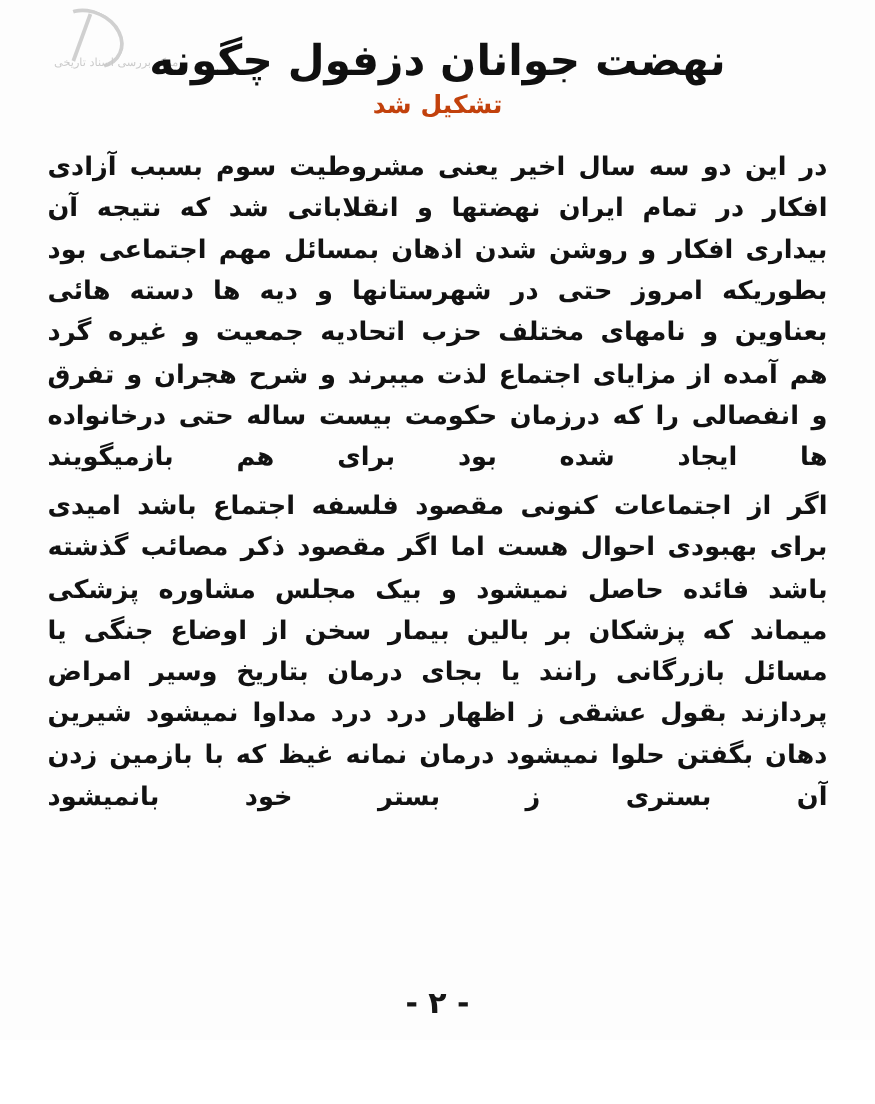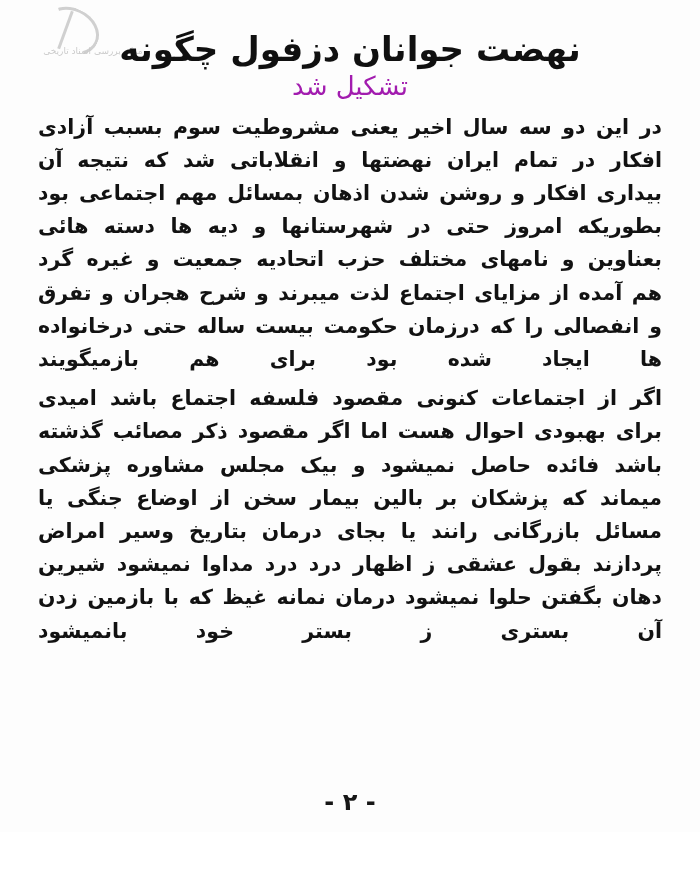--- a/index.html
+++ b/index.html
@@ -88,28 +88,28 @@
     text-align: center;
     font-size: 34px;
     font-weight: bold;
     line-height: 1.25;
     margin: 0 0 0 0;
     color: #101010;
   }
 
   .title-line2 {
     text-align: center;
-    font-size: 26px;
-    font-weight: normal;
+    font-size: 20px;
+    font-weight: bold;
     margin: 0 0 6px 0;
-    color: #a21caf;
+    color: #c2410c;
   }
 
   .body-text {
-    margin-top: 10px;
+    margin-top: 22px;
   }
 
   .para {
     font-size: 20.5px;
     line-height: 1.62;
     text-align: justify;
     text-align-last: justify;
     margin: 0 0 2px 0;
     color: #121212;
     font-weight: bold;

